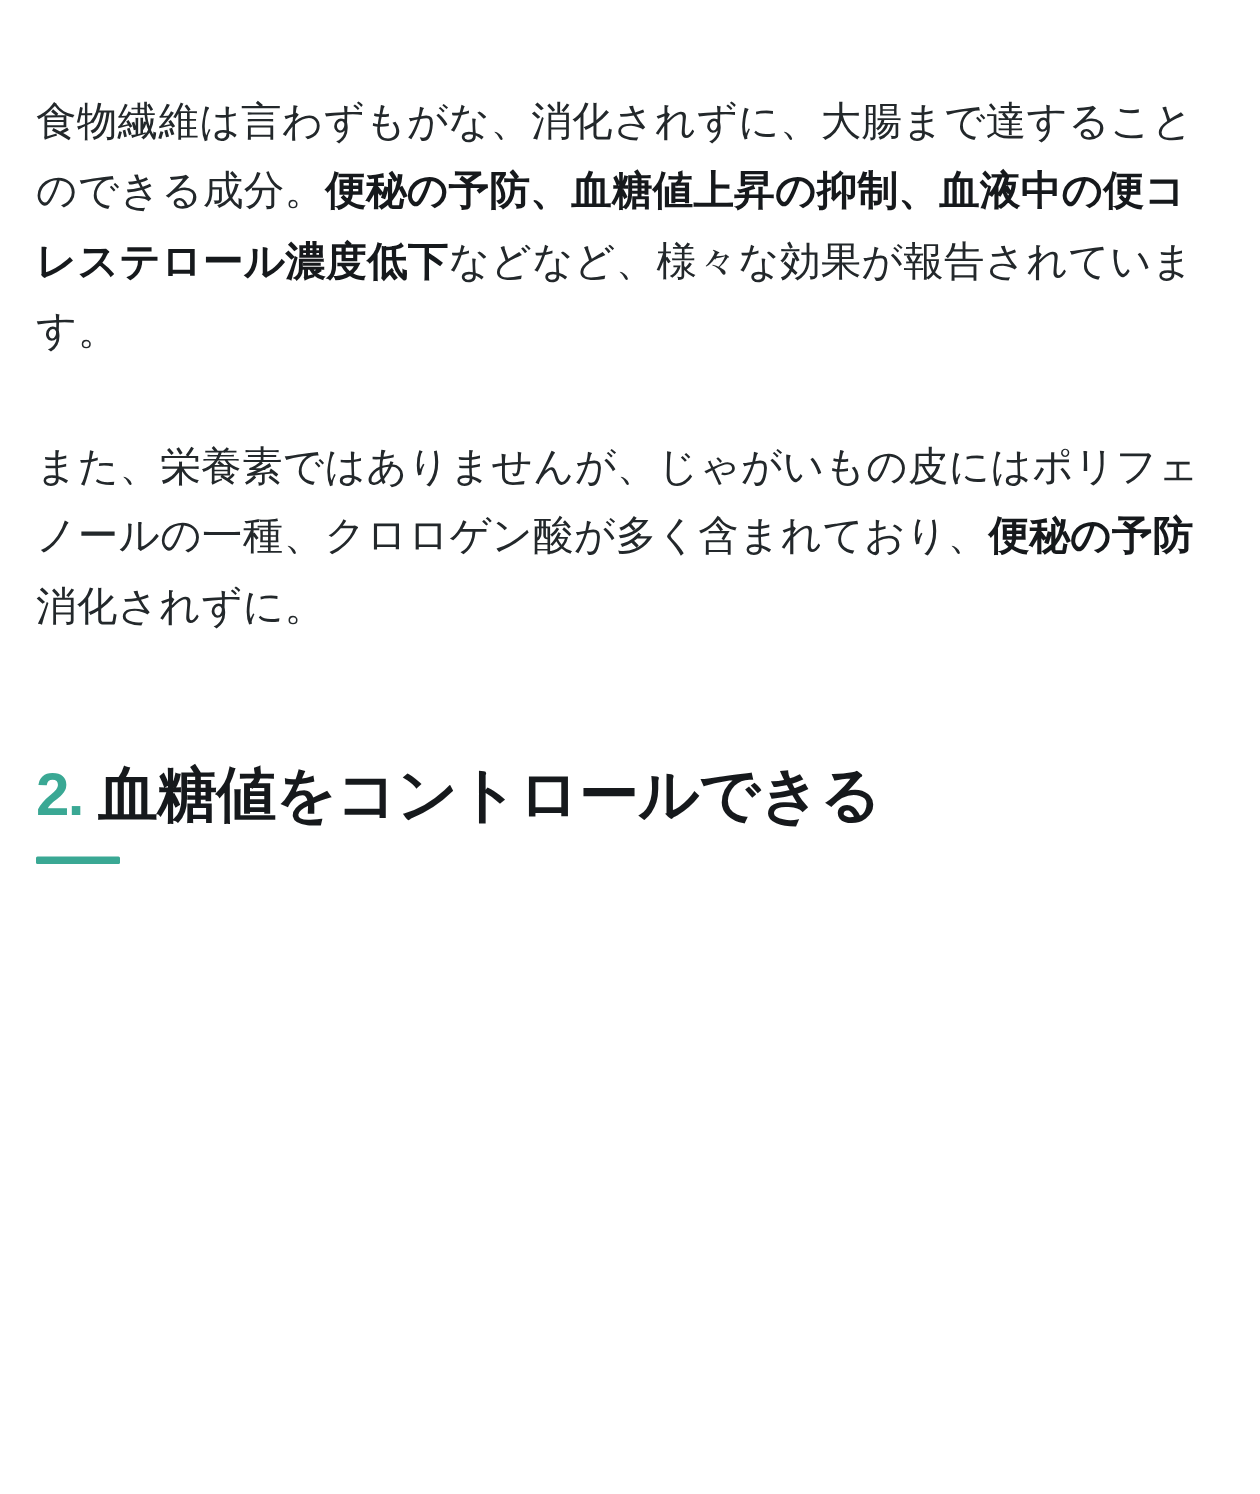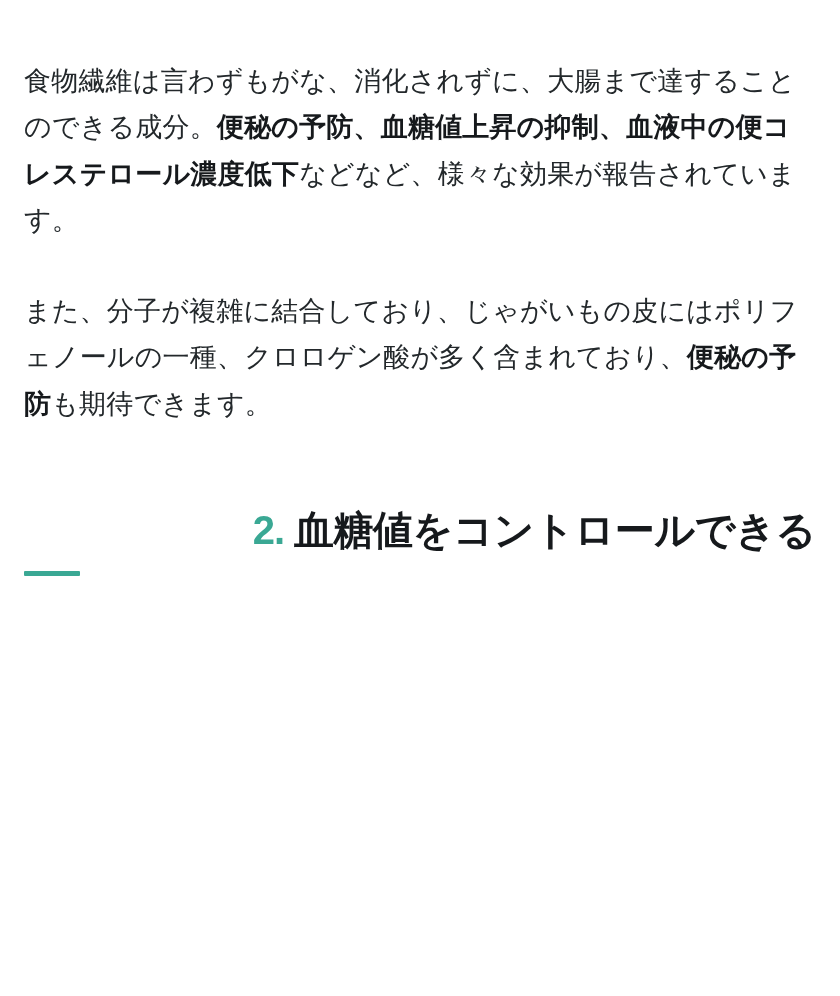--- a/index.html
+++ b/index.html
@@ -32,21 +32,20 @@
   }
   p.body-text.tight {
     margin-bottom: 0;
   }
   strong.em {
     font-weight: 700;
     color: #16191c;
   }
   .heading-block {
     margin: 78px 0 34px 0;
-    text-align: right;
   }
   .heading-line {
     display: block;
     font-size: 40px;
     line-height: 1.25;
     font-weight: 700;
     color: #16191c;
     letter-spacing: -0.5px;
   }
   .heading-num {
@@ -63,21 +62,21 @@
     border-radius: 1px;
   }
 </style>
 </head>
 <body>
 
 <div class="page">
 
   <p class="body-text"><span>食物繊維は言わずもがな、消化されずに、大腸まで達することのできる成分。</span><strong class="em">便秘の予防、血糖値上昇の抑制、血液中の便コレステロール濃度低下</strong><span>などなど、様々な効果が報告されています。</span></p>
 
-  <p class="body-text"><span>また、分子が複雑に結合しており、じゃがいもの皮にはポリフェノールの一種、クロロゲン酸が多く含まれており、</span><strong class="em">便秘の予防</strong><span>も期待できます。</span></p>
+  <p class="body-text"><span>また、栄養素ではありませんが、じゃがいもの皮にはポリフェノールの一種、クロロゲン酸が多く含まれており、</span><strong class="em">便秘の予防</strong><span>消化されずに。</span></p>
 
   <div class="heading-block">
     <span class="heading-line">
       <span class="heading-num">2.</span><span>血糖値をコントロールできる</span>
     </span>
     <div class="heading-rule"></div>
   </div>
 
 
 </div>

